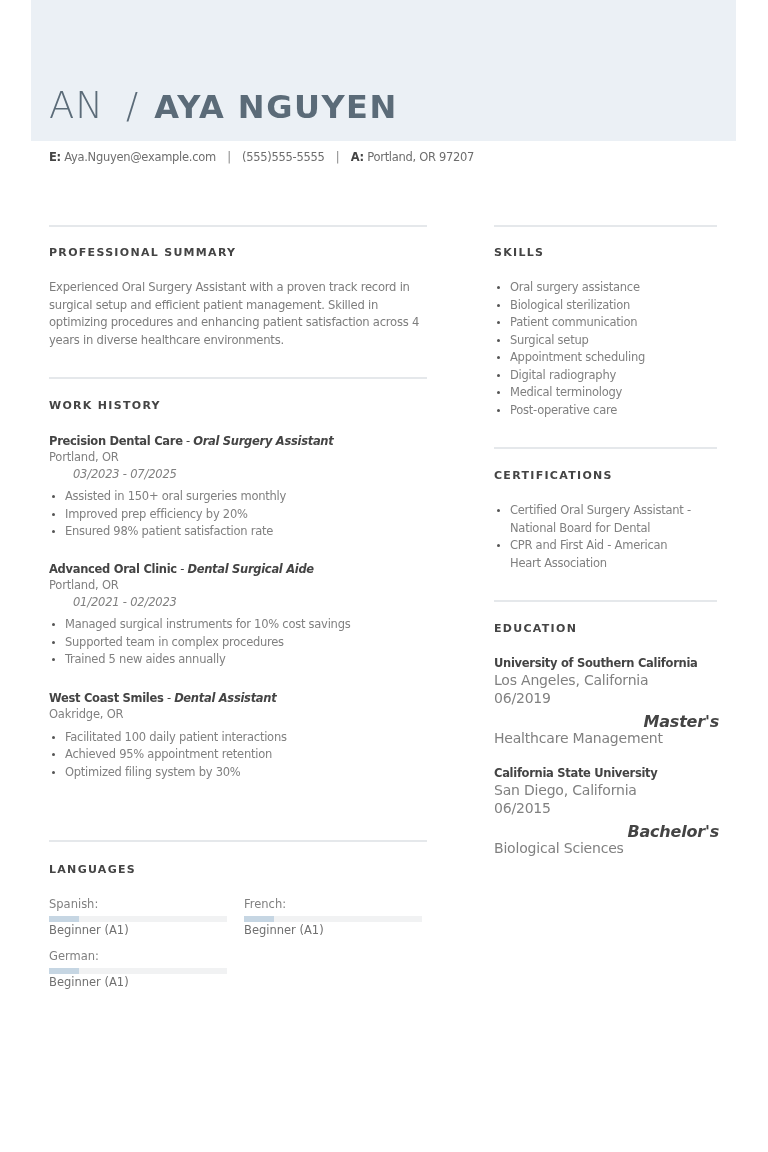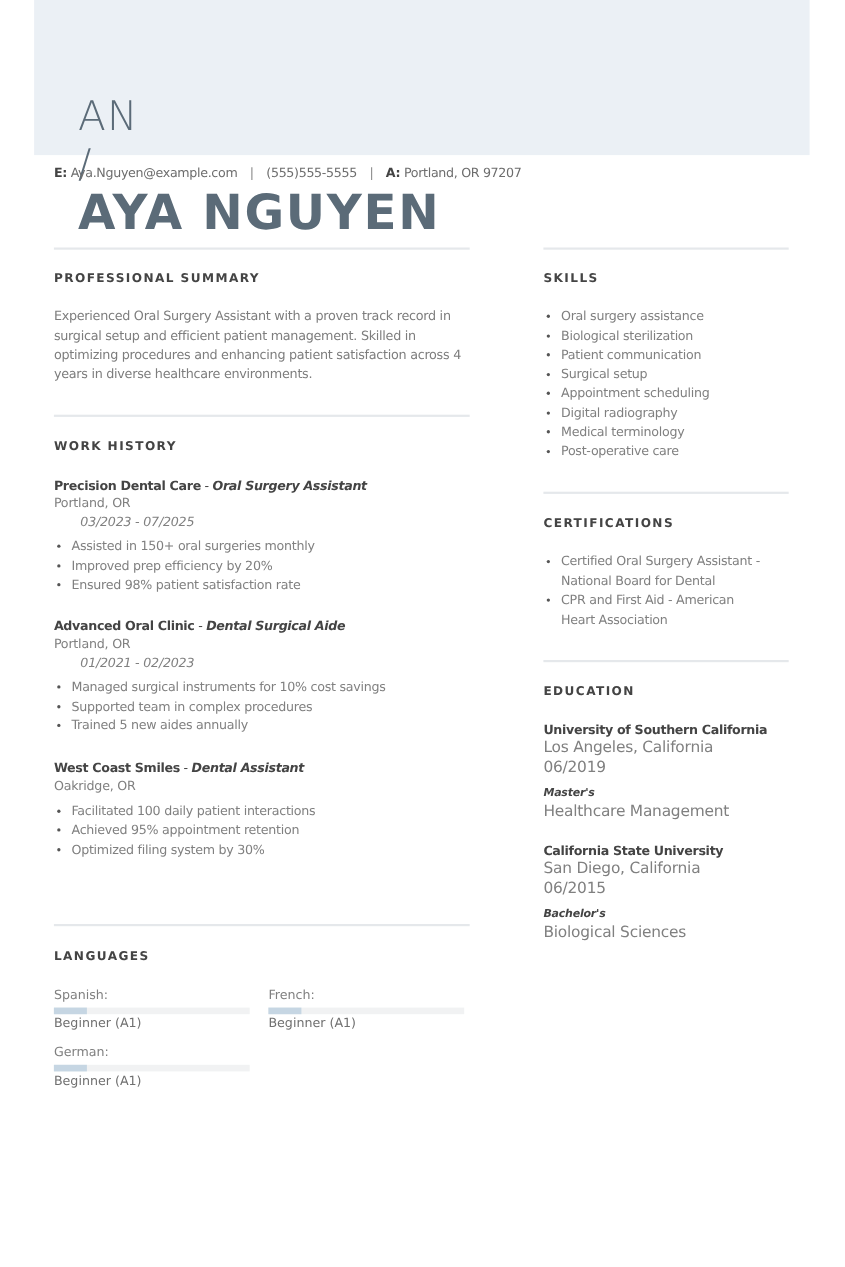--- a/index.html
+++ b/index.html
@@ -7,25 +7,25 @@
     width: 768px; height: 1152px; position: relative; overflow: hidden;
     font-family: "DejaVu Sans", sans-serif; color: #7a7a7a;
   }
   .header-band {
     position: absolute; left: 31px; top: 0; width: 705px; height: 141px;
     background: #ebf0f5;
   }
   .name-line {
     position: absolute; left: 49px; top: 84px; height: 44px;
     display: flex; align-items: baseline; white-space: nowrap;
-    color: #5b6b78; font-size: 38px; line-height: 44px; flex-direction: column;
+    color: #5b6b78; font-size: 38px; line-height: 44px;
   }
   .initials { font-family: "DejaVu Sans", sans-serif; font-weight: 200; letter-spacing: 1px; font-size: 37px; }
   .slash { margin: 0 16px 0 22px; font-weight: 300; font-size: 36px; }
-  .fullname { font-weight: 700; letter-spacing: 1.5px; font-size: 44px; text-align: center; }
+  .fullname { font-weight: 700; letter-spacing: 1.5px; font-size: 32px; text-align: center; }
 
   .contact {
     position: absolute; left: 49px; top: 150px;
     font-size: 11.5px; color: #6d6d6d; white-space: nowrap; letter-spacing: -0.3px;
   }
   .contact b { color: #444; font-weight: 700; }
   .contact .sep { margin: 0 8px; color: #888; }
 
   .divider { position: absolute; height: 2px; background: #e5e8eb; }
 
@@ -58,21 +58,21 @@
   .lang { position: absolute; width: 178px; }
   .lang-name { font-size: 11.5px; line-height: 15px; color: #808080; }
   .lang-bar { margin-top: 4px; height: 6px; background: #f1f2f3; position: relative; }
   .lang-bar .fill { position: absolute; left: 0; top: 0; height: 6px; background: #c6d6e3; }
   .lang-level { font-size: 11.5px; line-height: 15px; color: #707070; margin-top: 1px; }
 
   .right-list { position: absolute; left: 494px; width: 225px; }
   .edu { position: absolute; left: 494px; width: 225px; }
   .edu .school { font-size: 11.5px; line-height: 17px; color: #444; font-weight: 700; letter-spacing: -0.3px; white-space: nowrap; }
   .edu .line { font-size: 14px; line-height: 17.5px; color: #808080; letter-spacing: -0.2px; }
-  .edu .degree { font-size: 10px; line-height: 17px; color: #444; font-weight: 700; font-style: italic; letter-spacing: -0.2px; }
+  .edu .degree { font-size: 16px; line-height: 17px; color: #444; font-weight: 700; font-style: italic; letter-spacing: -0.2px; text-align: right; }
 </style>
 </head>
 <body>
 
 <div class="header-band"></div>
 <div class="name-line">
   <span class="initials">AN</span>
   <span class="slash">/</span>
   <span class="fullname">AYA NGUYEN</span>
 </div>

